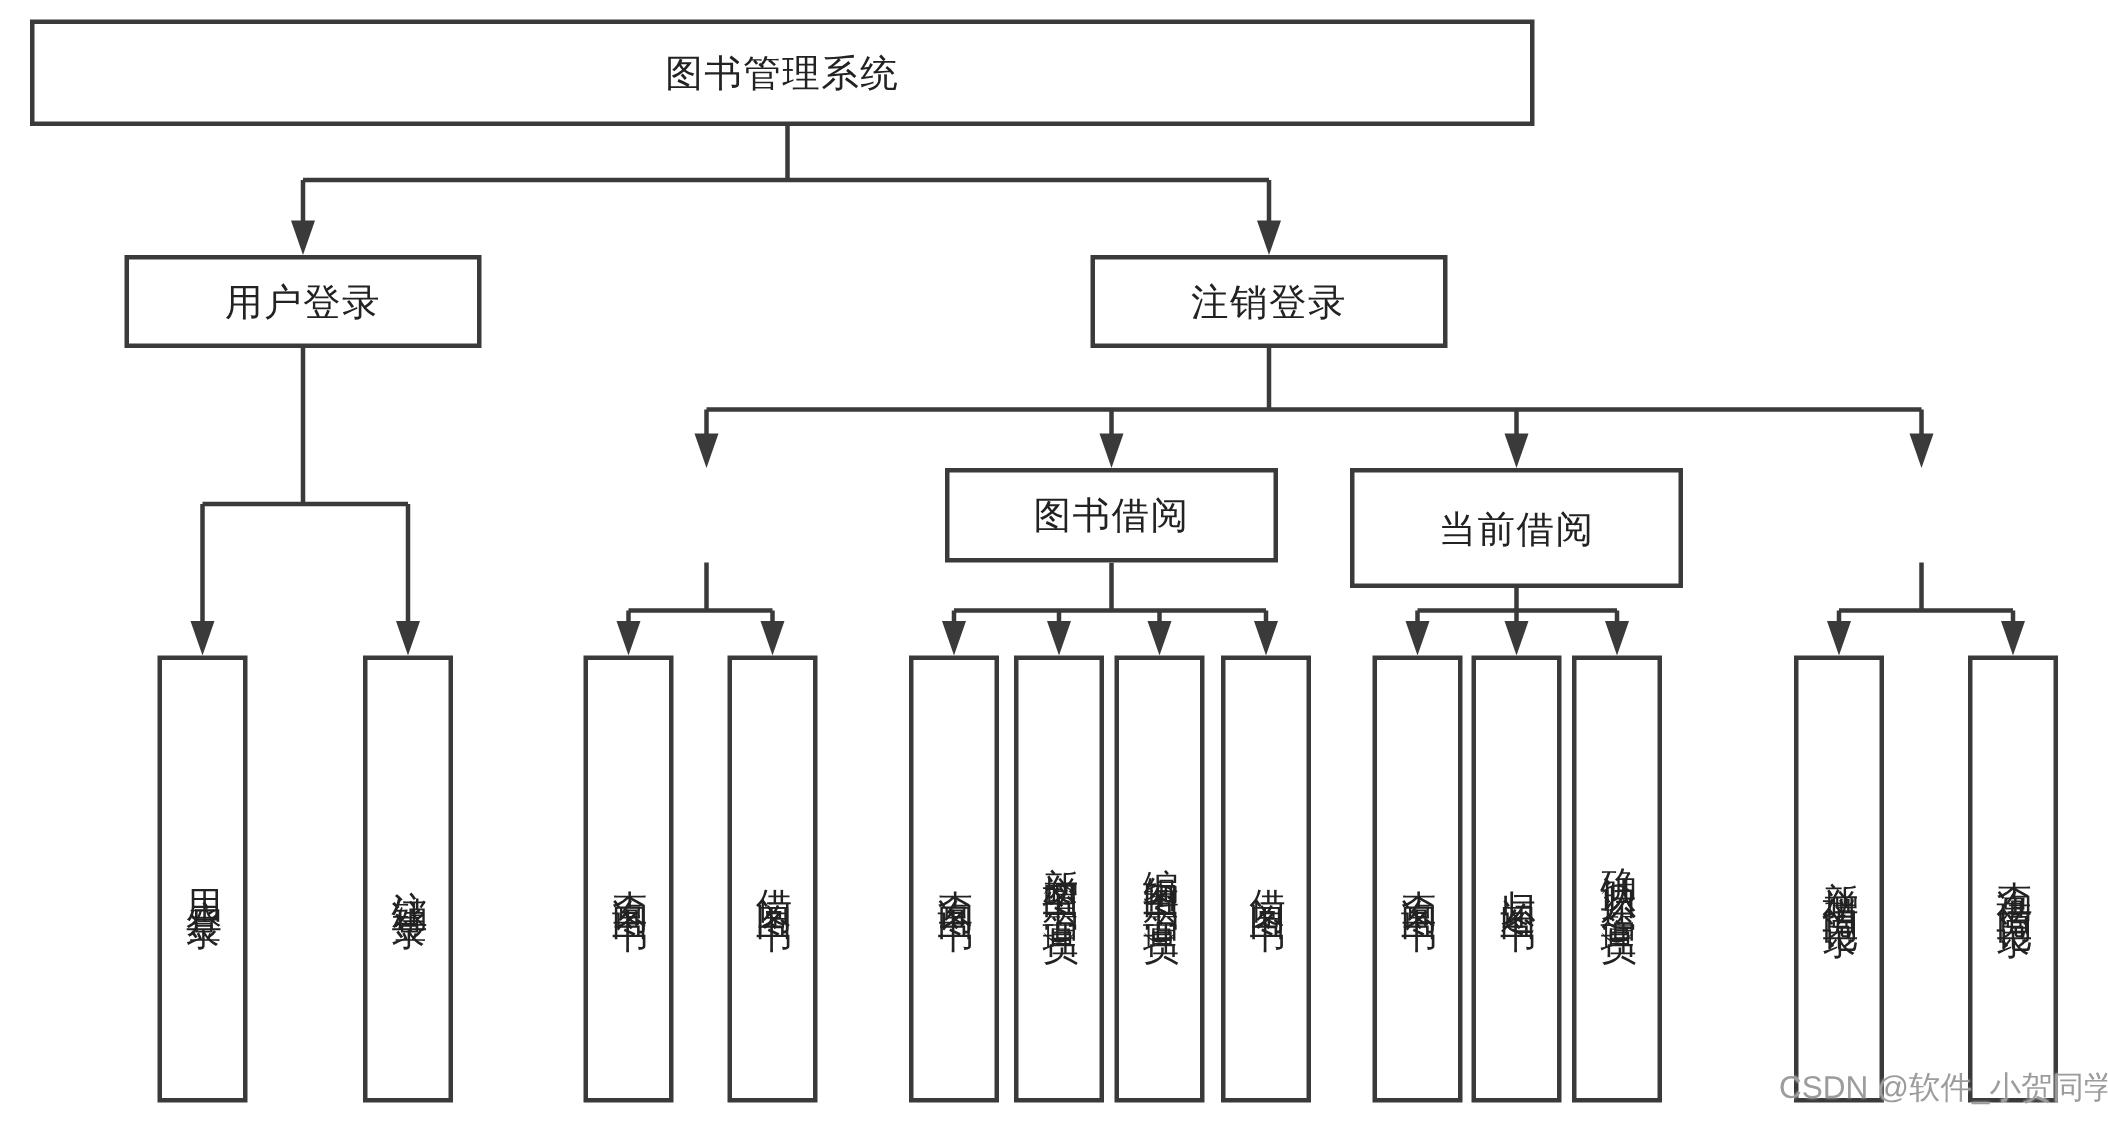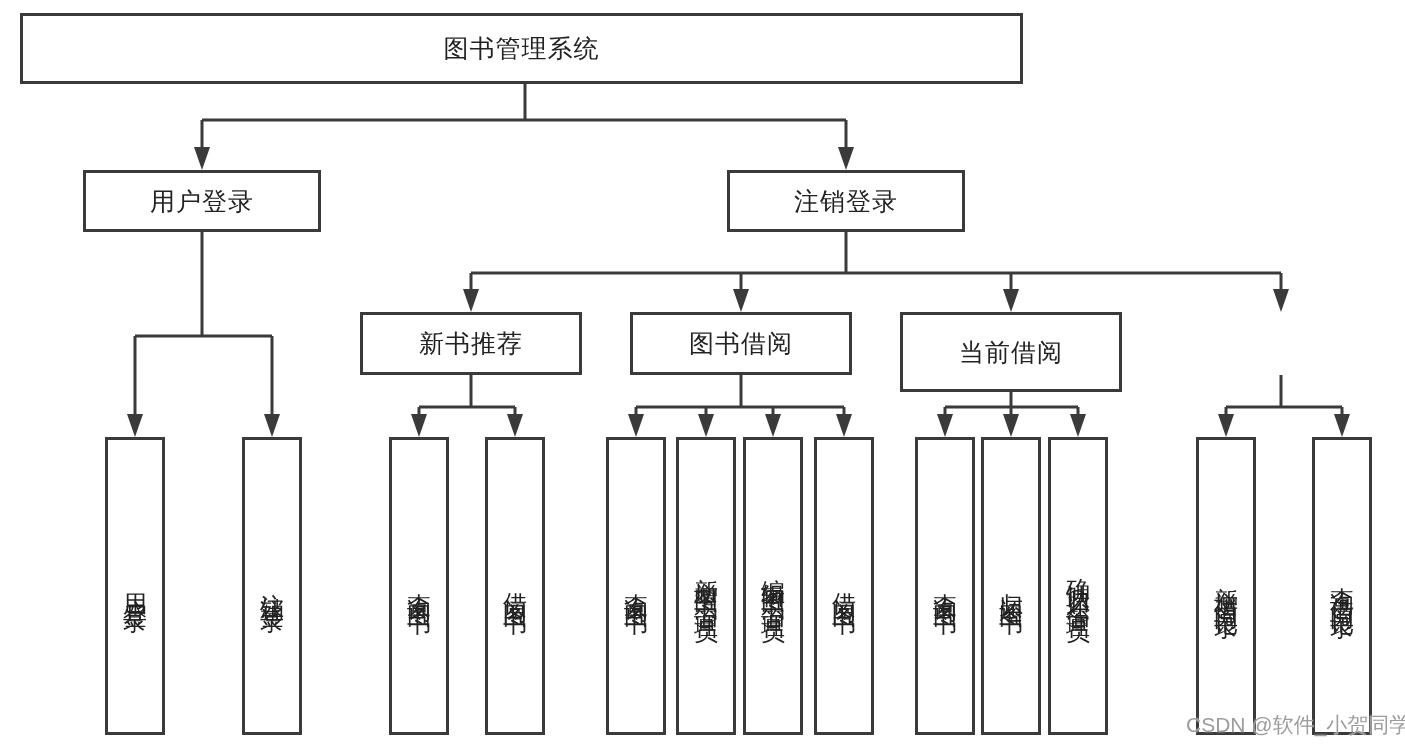--- a/index.html
+++ b/index.html
@@ -108,23 +108,20 @@
     <span class="h-label">图书管理系统</span>
   </div>
 
   <div class="node" style="left:83px;top:170px;width:238px;height:62px">
     <span class="h-label">用户登录</span>
   </div>
   <div class="node" style="left:727px;top:170px;width:238px;height:62px">
     <span class="h-label">注销登录</span>
   </div>
 
-  <div class="node" style="left:360px;top:312px;width:222px;height:63px">
-    <span class="h-label">新书推荐</span>
-  </div>
   <div class="node" style="left:630px;top:312px;width:222px;height:63px">
     <span class="h-label">图书借阅</span>
   </div>
   <div class="node" style="left:900px;top:312px;width:222px;height:80px">
     <span class="h-label">当前借阅</span>
   </div>
 
   <div class="node" style="left:105px;top:437px;width:60px;height:298px">
     <span class="v-label">用户登录</span>
   </div>

